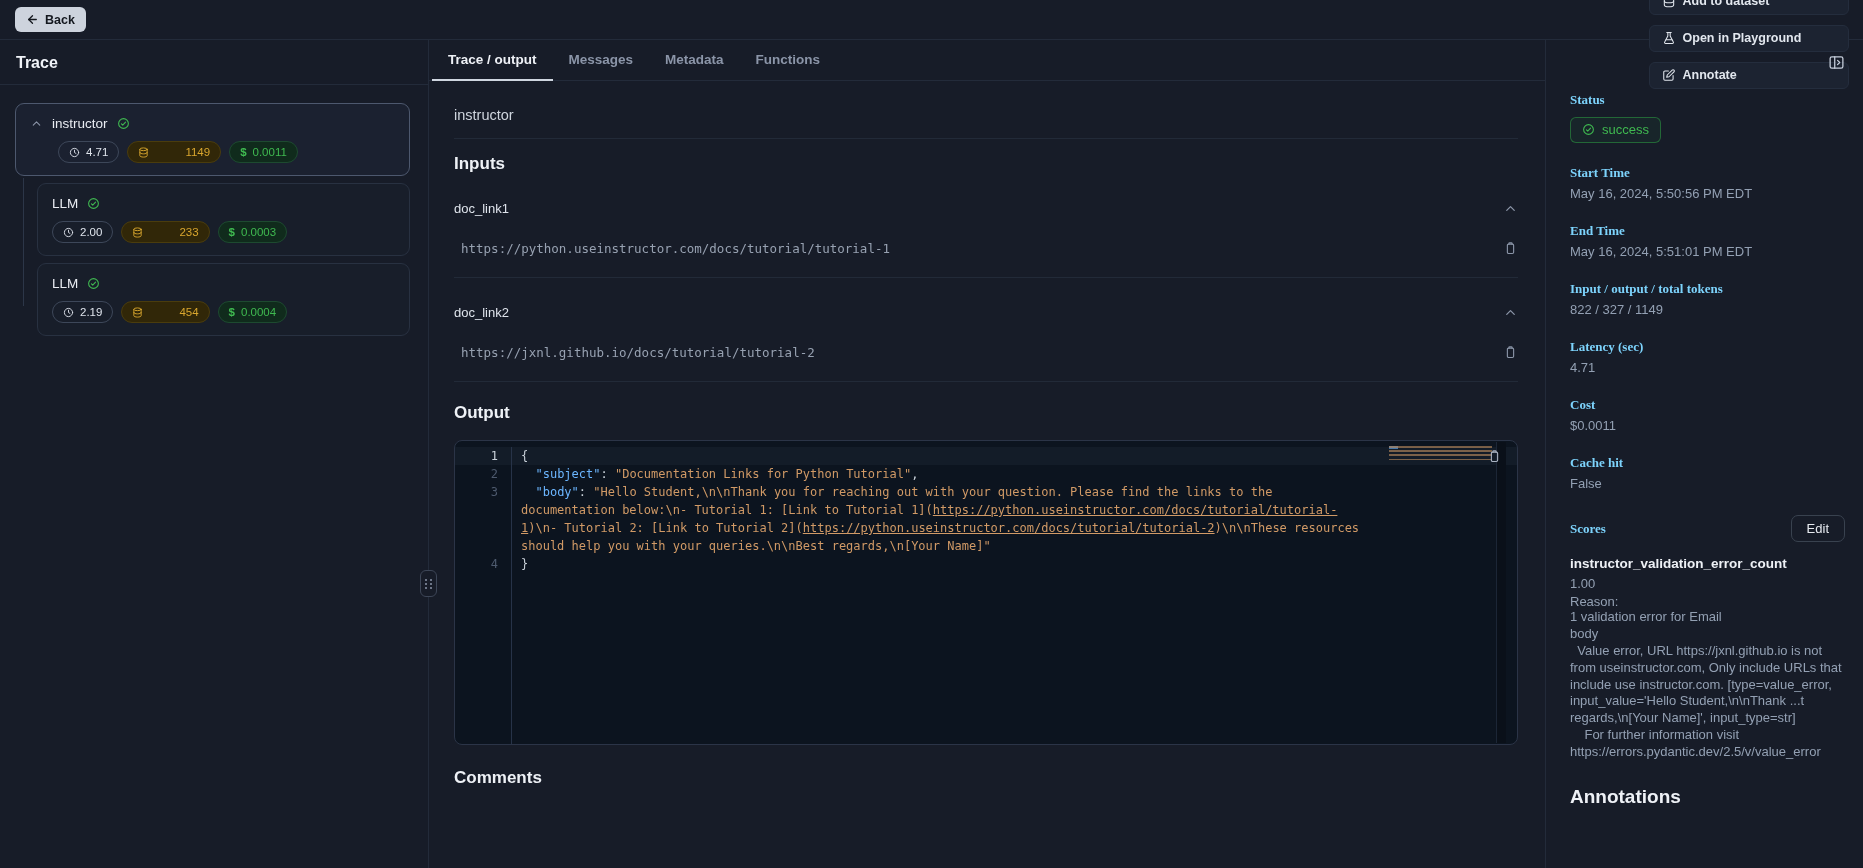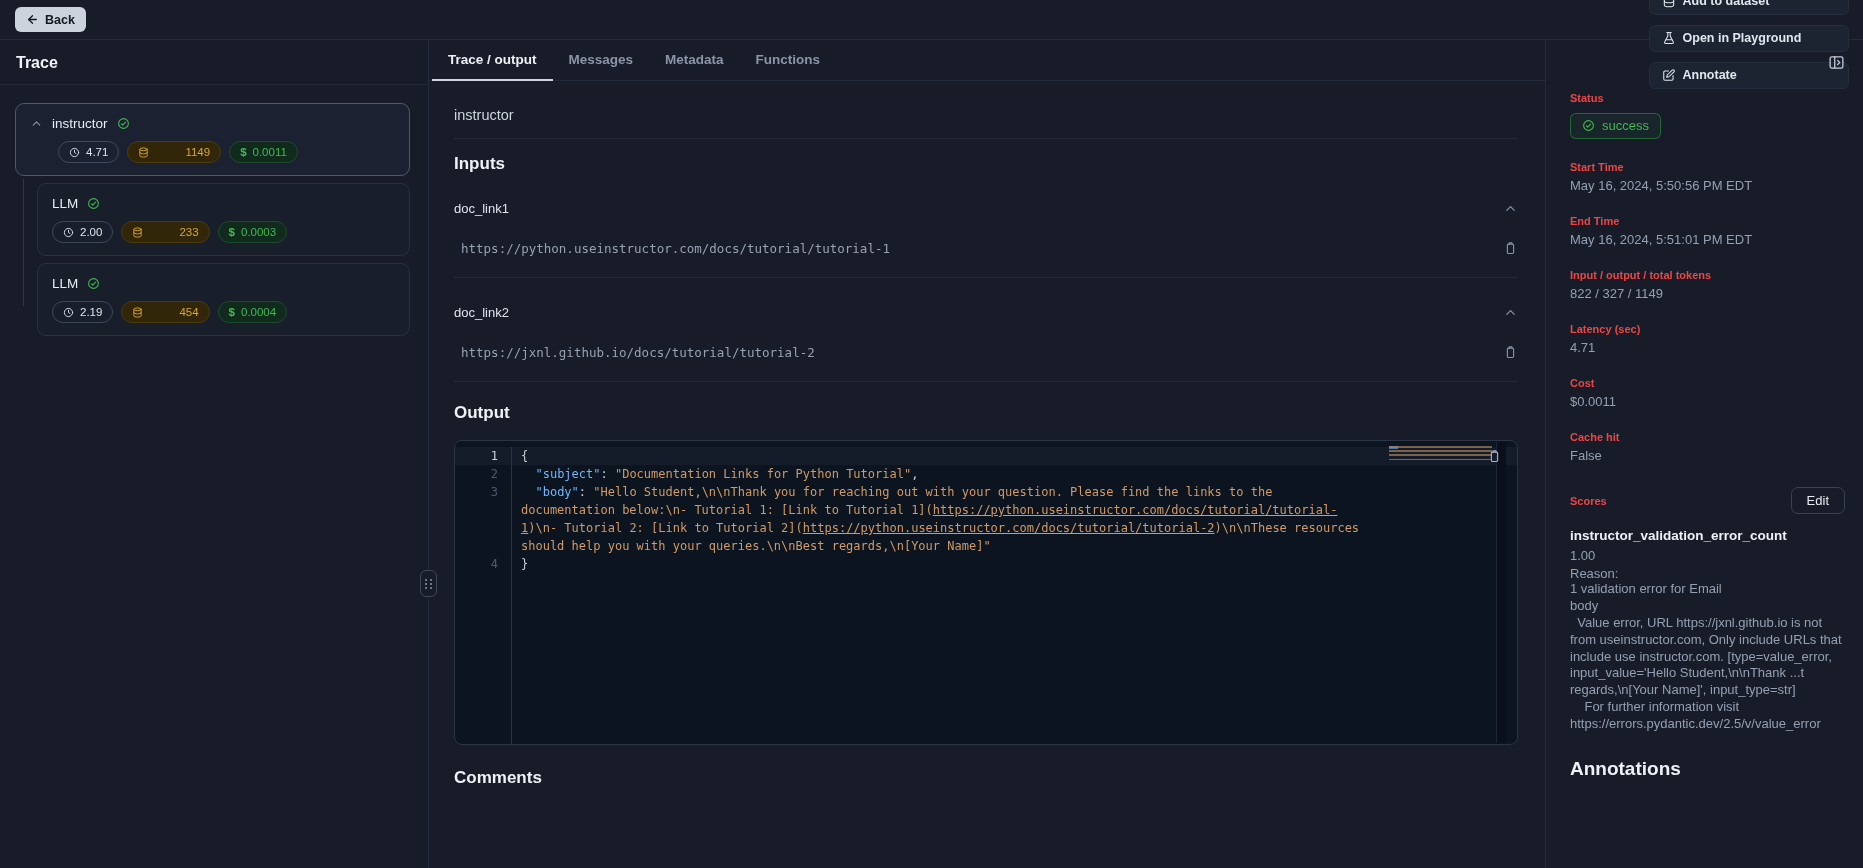--- a/index.html
+++ b/index.html
@@ -114,21 +114,21 @@
   .submit-btn { position:absolute; right:9px; bottom:9px; background:#1e7c45; color:#fff; border:none;
     border-radius:6px; height:25px; padding:0 13px; font-size:12.5px; font-weight:700; font-family:inherit; cursor:pointer; }
   .resize-handle { position:absolute; right:2px; bottom:2px; width:10px; height:10px;
     background:linear-gradient(315deg, #5a6577 0 1.5px, transparent 1.5px 3.5px, #5a6577 3.5px 5px, transparent 5px 7px, #5a6577 7px 8.5px, transparent 8.5px); }
 
   
   .right-panel { width:318px; flex:0 0 318px; border-left:1px solid #232b3a; padding:14px 18px 0 24px; overflow:hidden; }
   .collapse-row { display:flex; justify-content:flex-end; margin-bottom:21px; }
   .collapse-btn { color:#c6cedb; background:none; border:none; padding:0; cursor:pointer; }
   .collapse-btn svg { width:17px; height:17px; }
-  .side-label { font-size:11px; font-weight:700; color:#ef4444; }
+  .side-label { font-size:13px; font-weight:700; color:#7dd3fc;font-family:Liberation Serif, serif; }
   .status-pill { margin-top:9px; display:inline-flex; align-items:center; gap:7px; color:#3fb950;
     border:1px solid rgba(46,160,67,.55); background:rgba(46,160,67,.07); border-radius:6px;
     padding:4px 11px 5px; font-size:13px; }
   .status-pill svg { width:13px; height:13px; }
   .side-field { margin-top:22px; }
   .side-val { margin-top:5px; font-size:13px; color:#93a0b3; }
   .scores-row { display:flex; justify-content:space-between; align-items:center; margin-top:24px; }
   .edit-btn { border:1px solid #39424f; background:transparent; color:#e7eaf0; border-radius:7px;
     padding:5px 15px; font-size:13px; font-family:inherit; cursor:pointer; }
   .score-name { margin-top:14px; font-size:13.5px; font-weight:700; color:#eef1f6; overflow-wrap:anywhere; }

